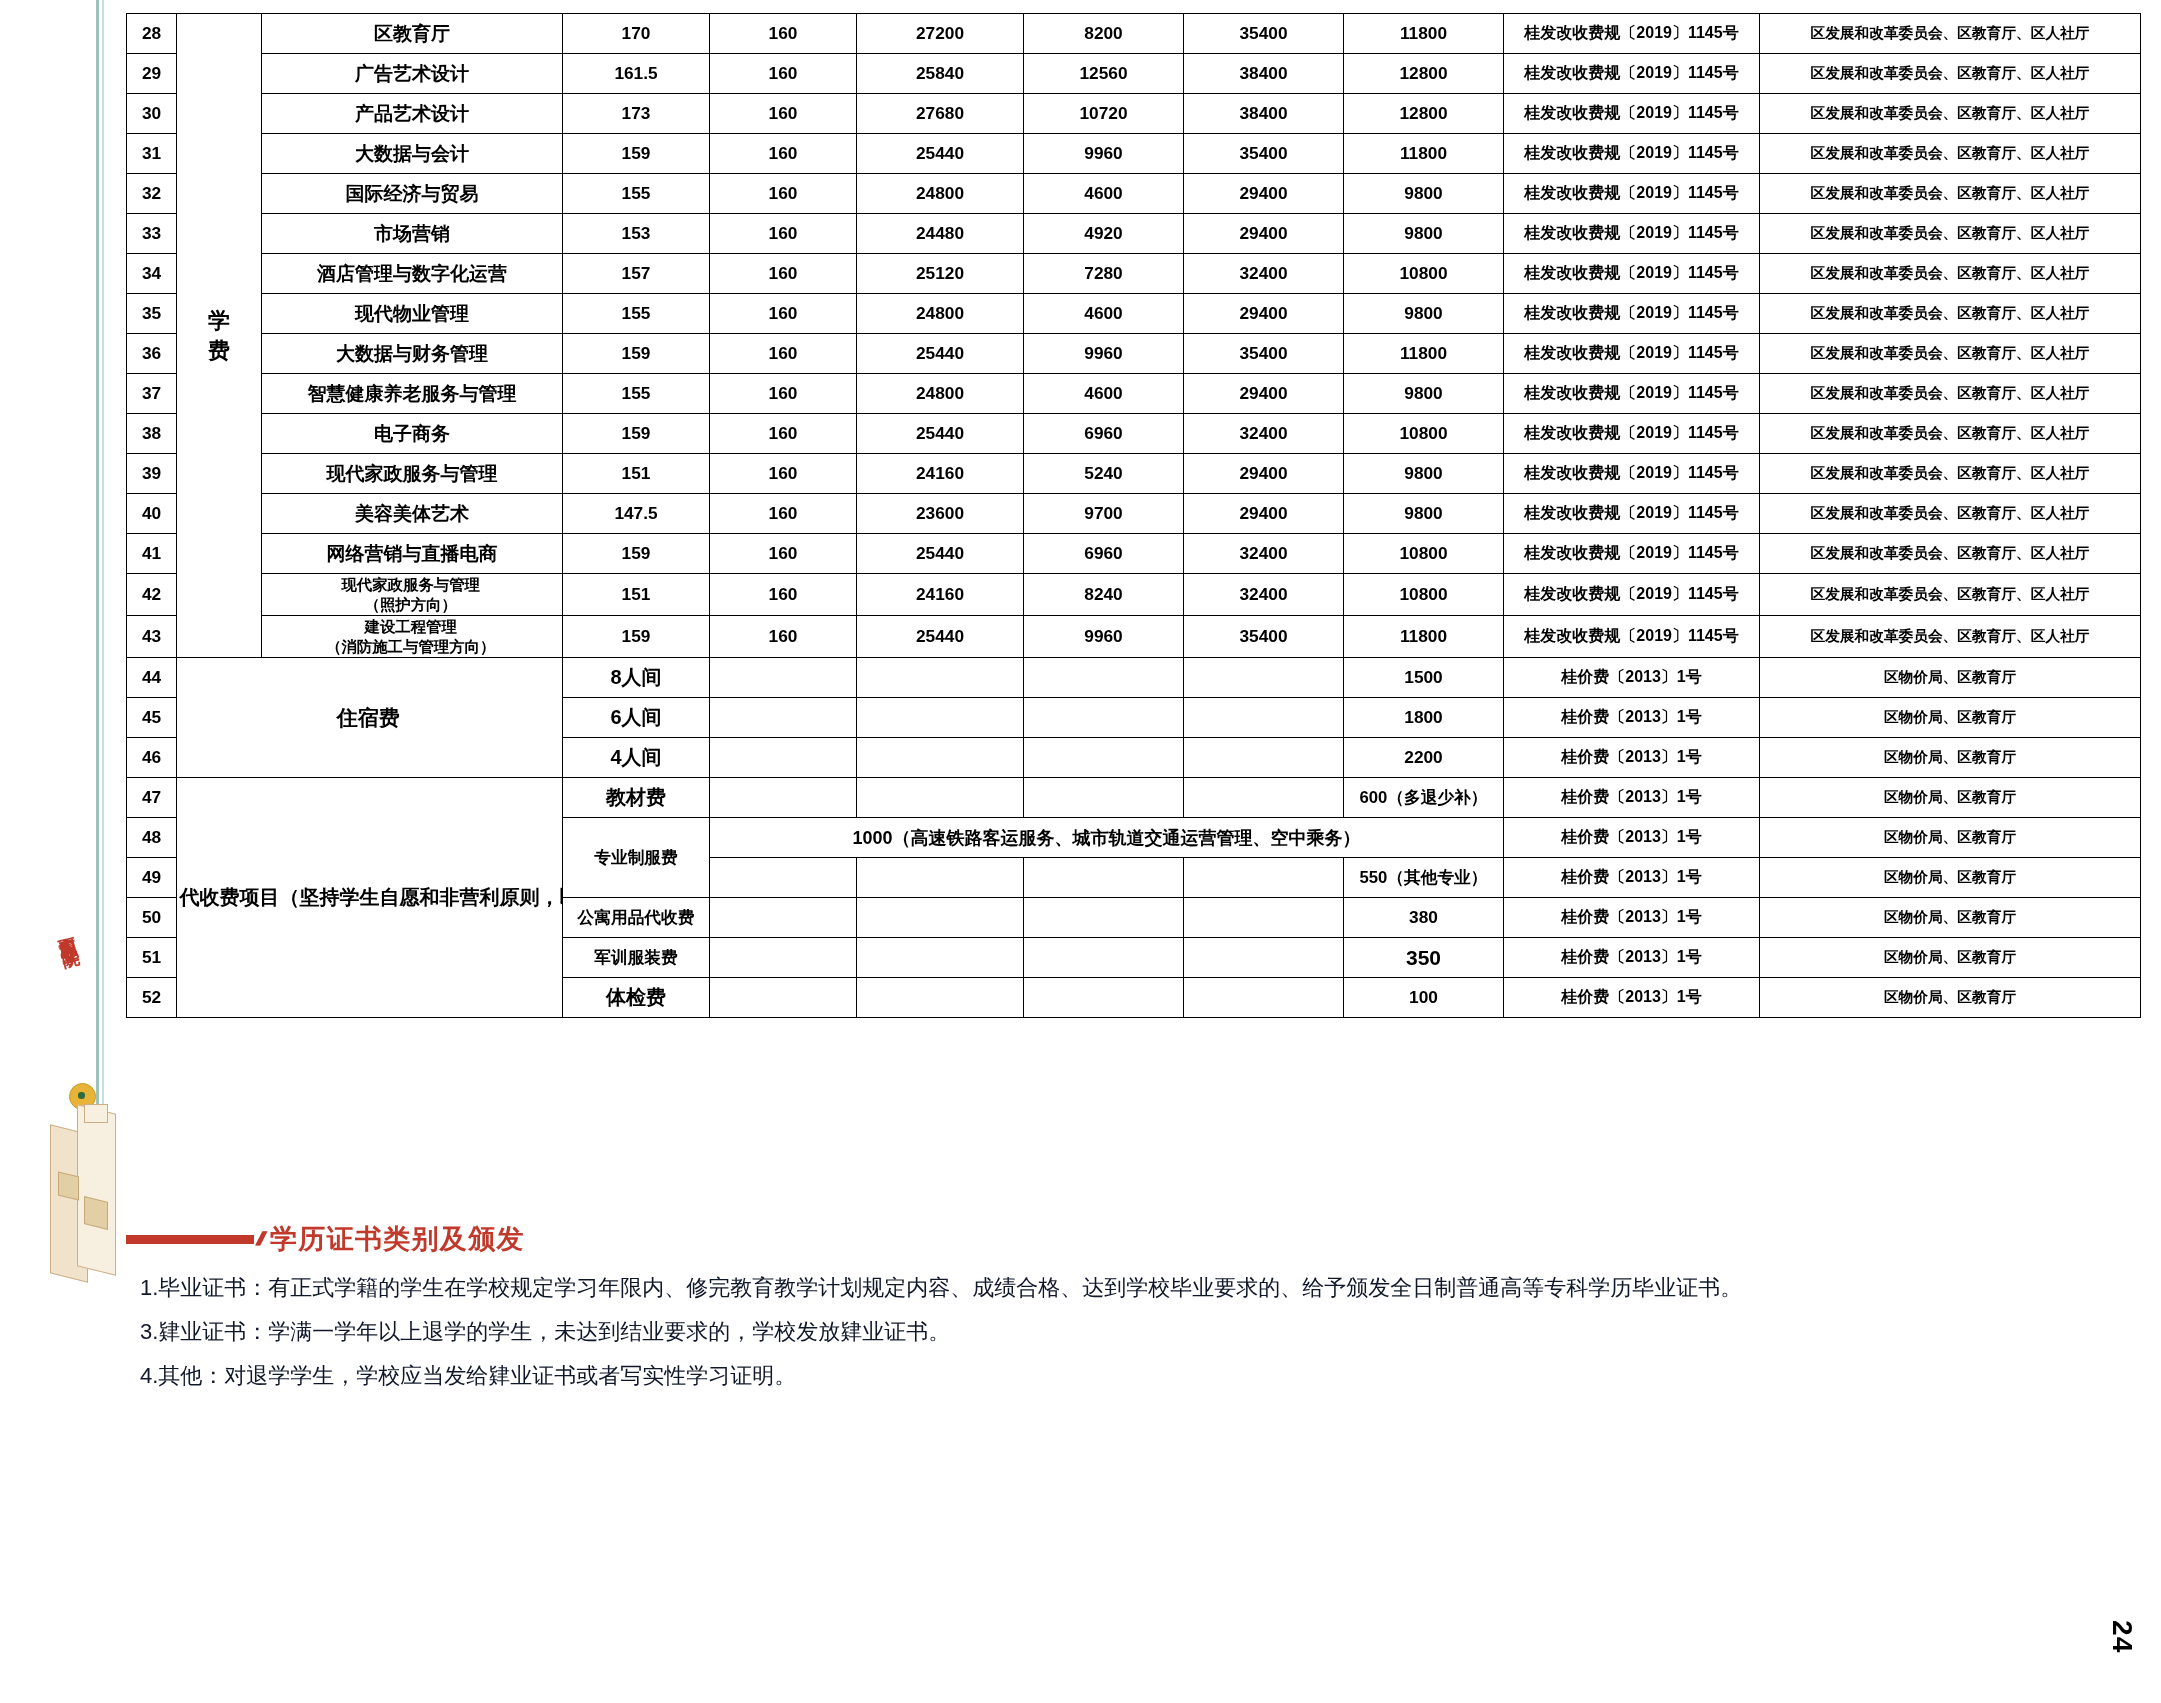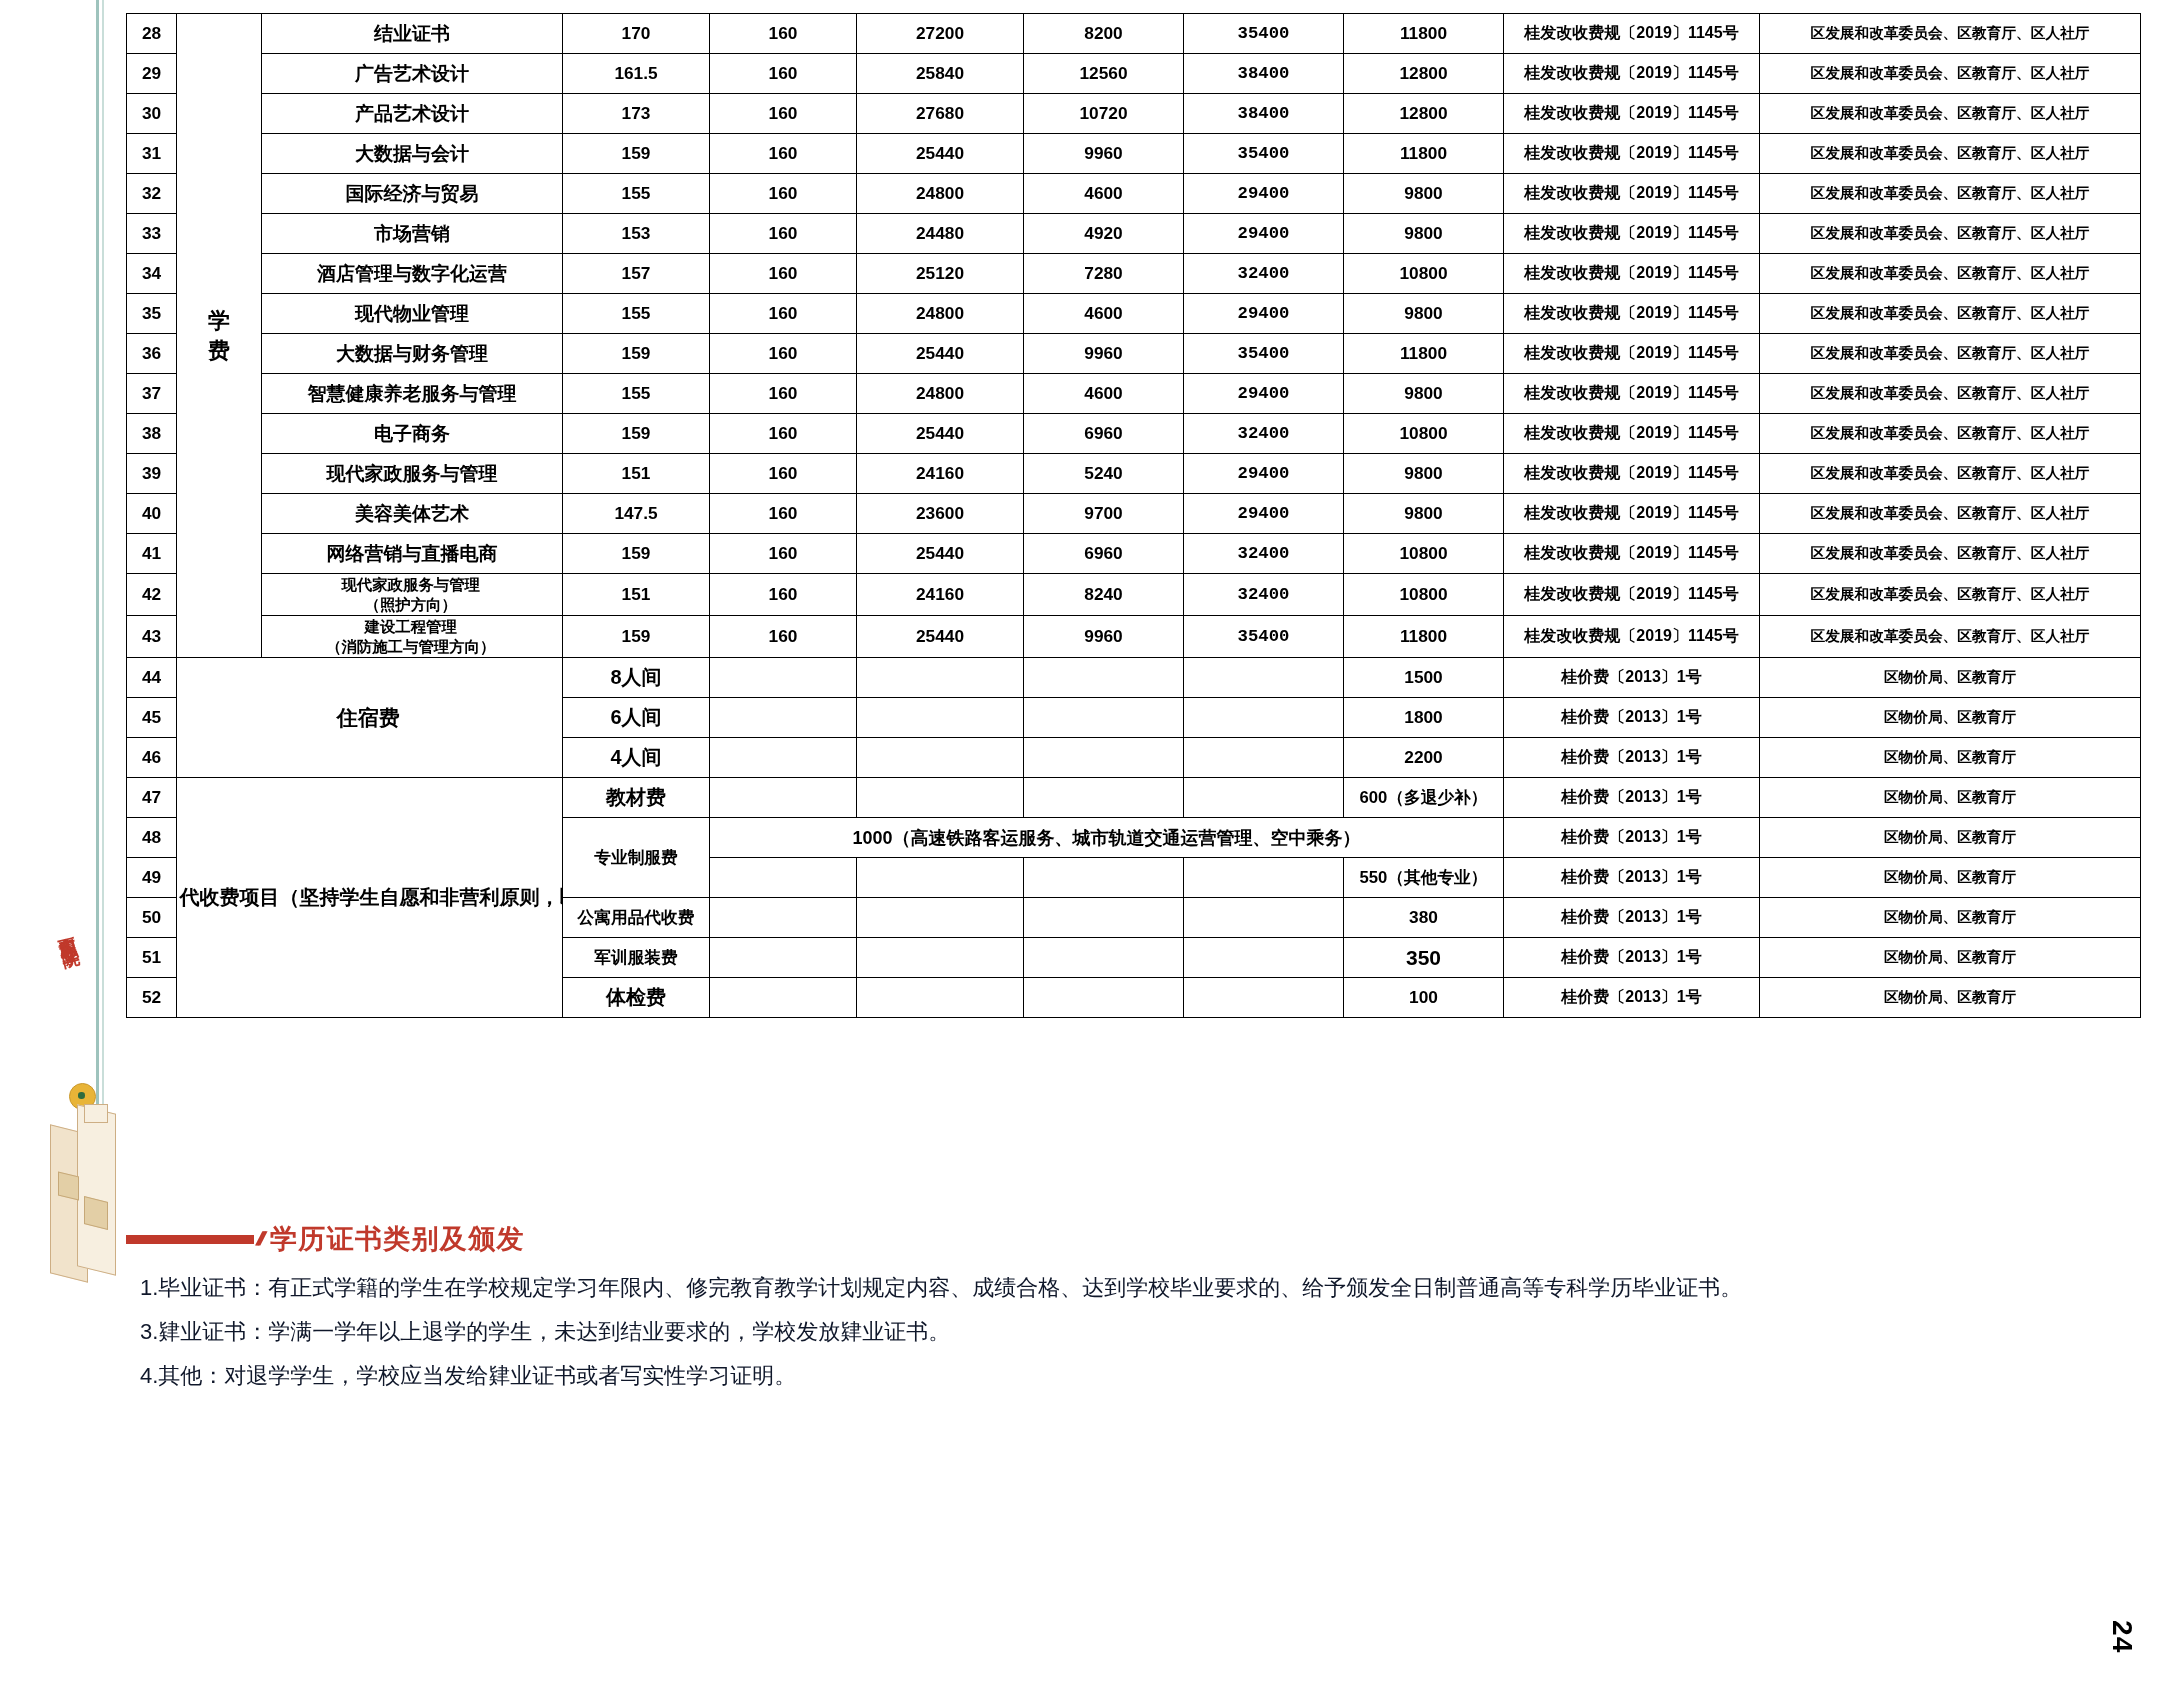--- a/index.html
+++ b/index.html
@@ -135,21 +135,21 @@
     overflow: hidden;
   }
   td.num { width: 50px; font-weight: normal; font-size: 17.3px; }
   td.group { width: 85px; font-weight: bold; font-size: 19px; }
   td.major { width: 301px; text-align: left; padding-left: 10.3px; font-size: 19px; }
   td.major.center { text-align: center; padding-left: 0; }
   td.c1 { width: 147px; font-weight: normal; }
   td.c2 { width: 147px; font-weight: normal; }
   td.c3 { width: 167px; font-weight: normal; }
   td.c4 { width: 160px; font-weight: normal; }
-  td.c5 { width: 160px; font-weight: normal; font-family: Liberation Mono, monospace; }
+  td.c5 { width: 160px; font-weight: normal; }
   td.c6 { width: 160px; font-weight: normal; }
   td.doc { width: 256px; font-size: 16px; font-weight: bold; }
   td.dept { width: 381px; font-size: 14.7px; font-weight: bold; text-align: left; padding-left: 5.1px; }
   td.small2 { font-size: 15.4px; font-weight: bold; line-height: 1.25; white-space: normal; }
   td.dorm-label { font-size: 21px; font-weight: bold; }
   td.collect-label {
     font-size: 20px;
     font-weight: bold;
     text-align: left;
     padding: 3.8px 7.7px;
@@ -241,21 +241,21 @@
   <table class="fee">
     <tbody id="fee-body">
         <tr>
           <td class="num">28</td>
           <td class="group" rowspan="16" style="padding: 0px; height: auto; position: relative;">
             <div style="height: 100%; display: flex; flex-direction: column; justify-content: space-around; align-items: center; font-size: 22px; font-weight: bold;">
               <div>学</div>
               <div>费</div>
             </div>
           </td>
-          <td class="major">结业证书</td>
+          <td class="major">区教育厅</td>
           <td class="c1">170</td>
           <td class="c2">160</td>
           <td class="c3">27200</td>
           <td class="c4">8200</td>
           <td class="c5">35400</td>
           <td class="c6">11800</td>
           <td class="doc">桂发改收费规〔2019〕1145号</td>
           <td class="dept">区发展和改革委员会、区教育厅、区人社厅</td>
         </tr>
         <tr>

